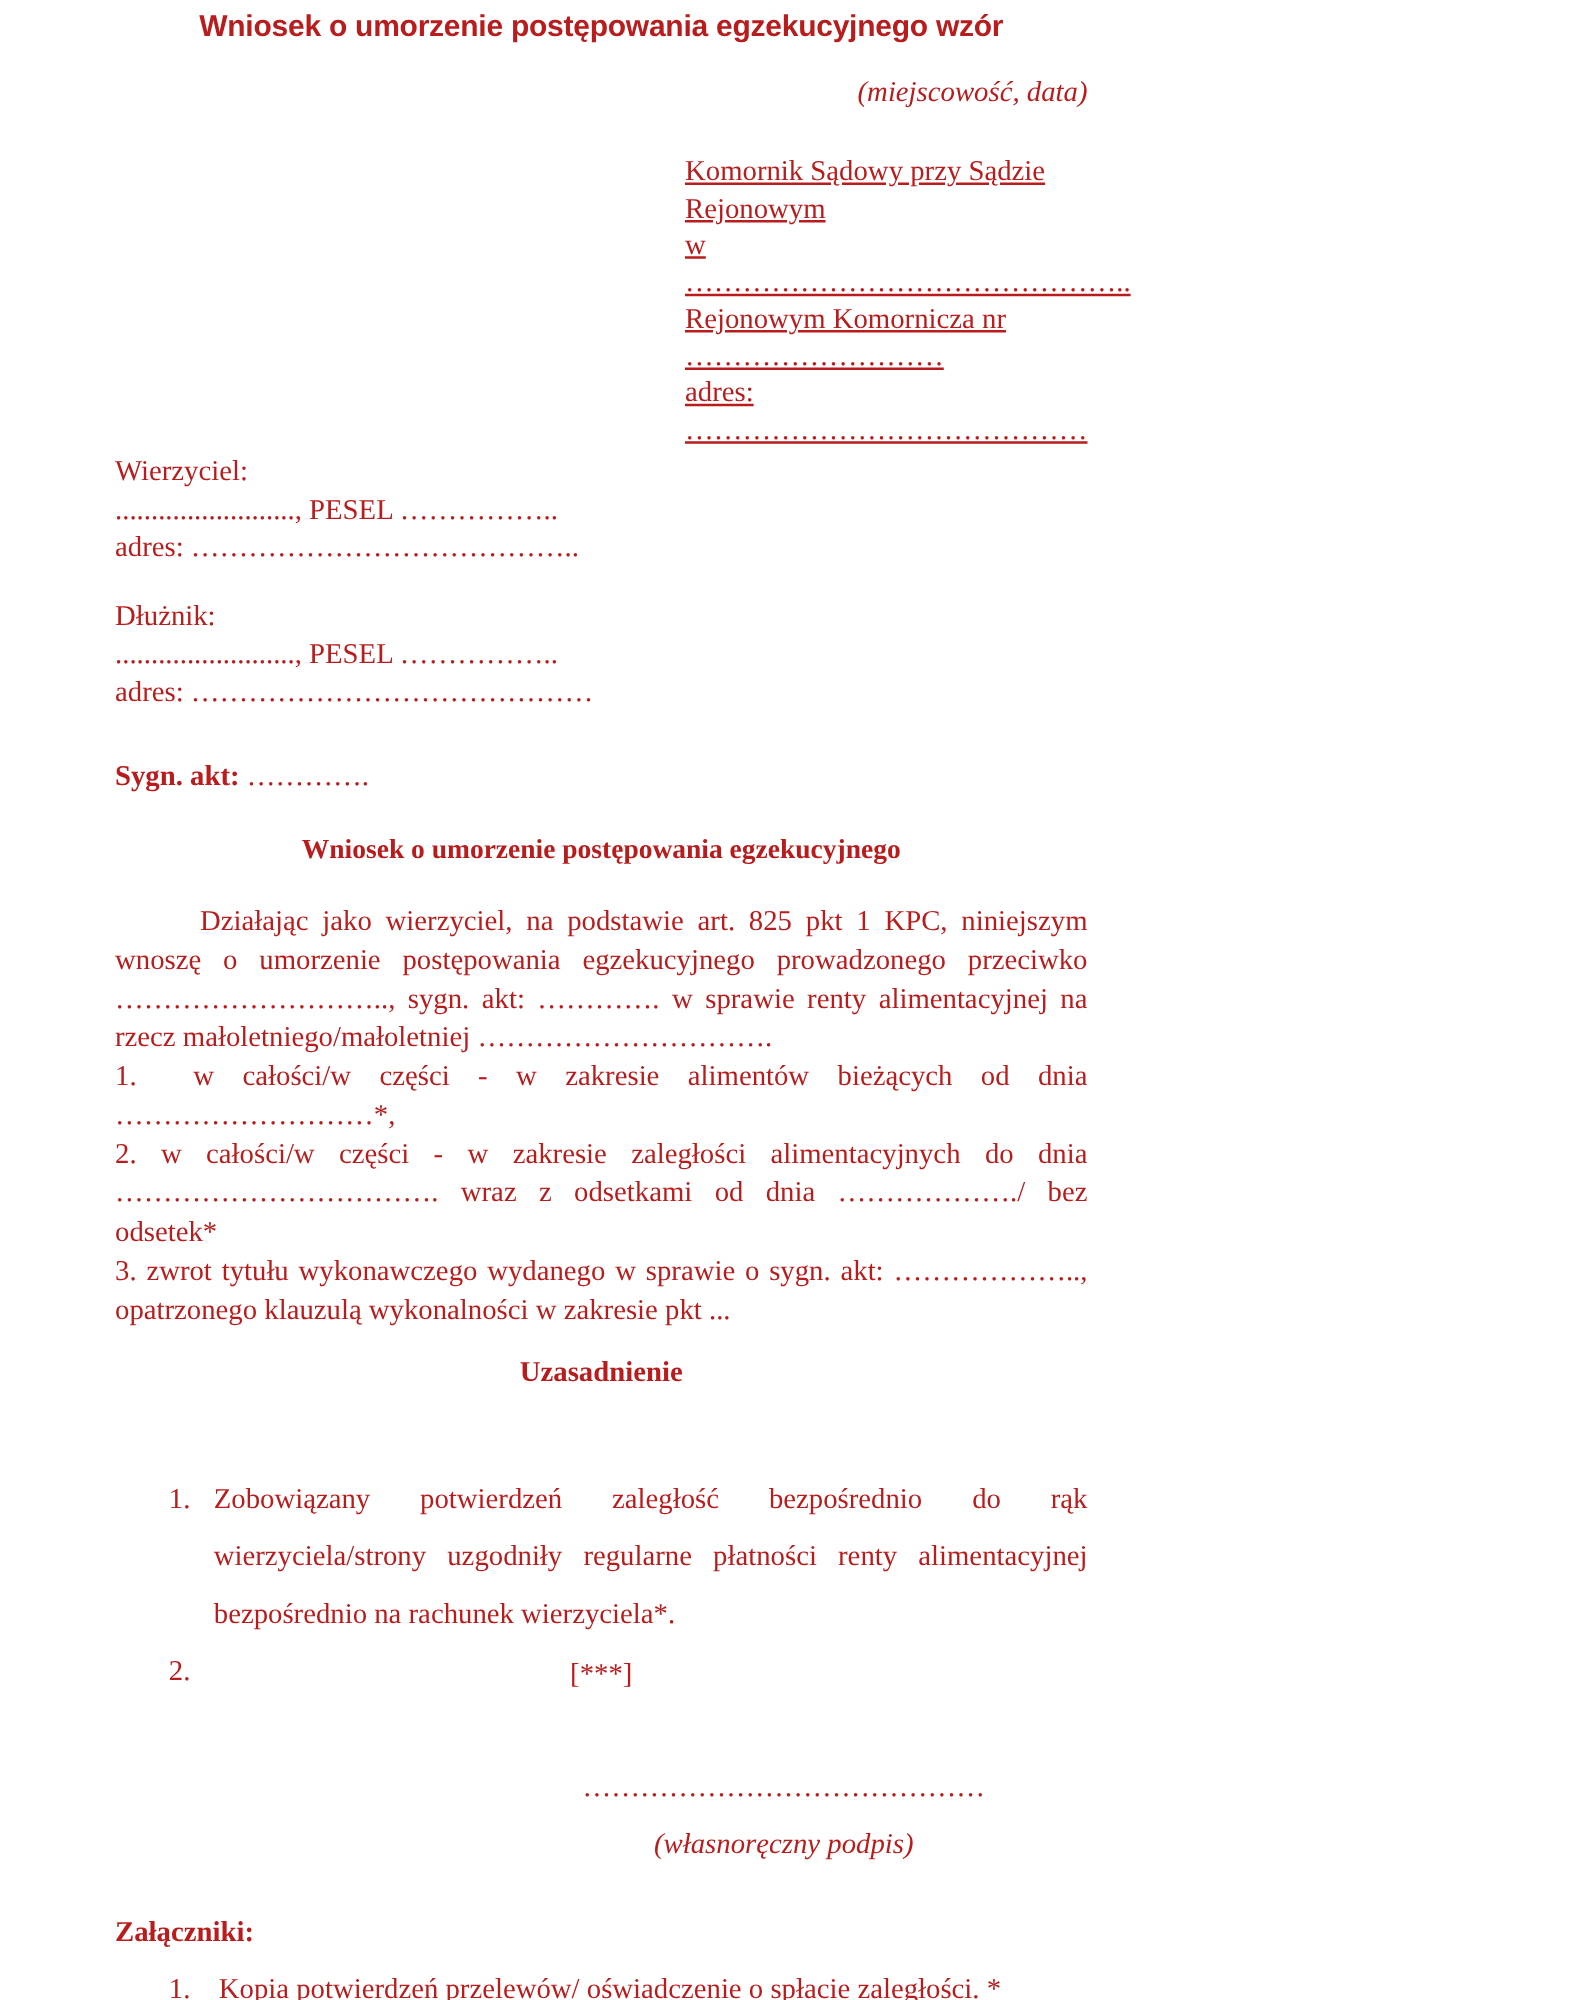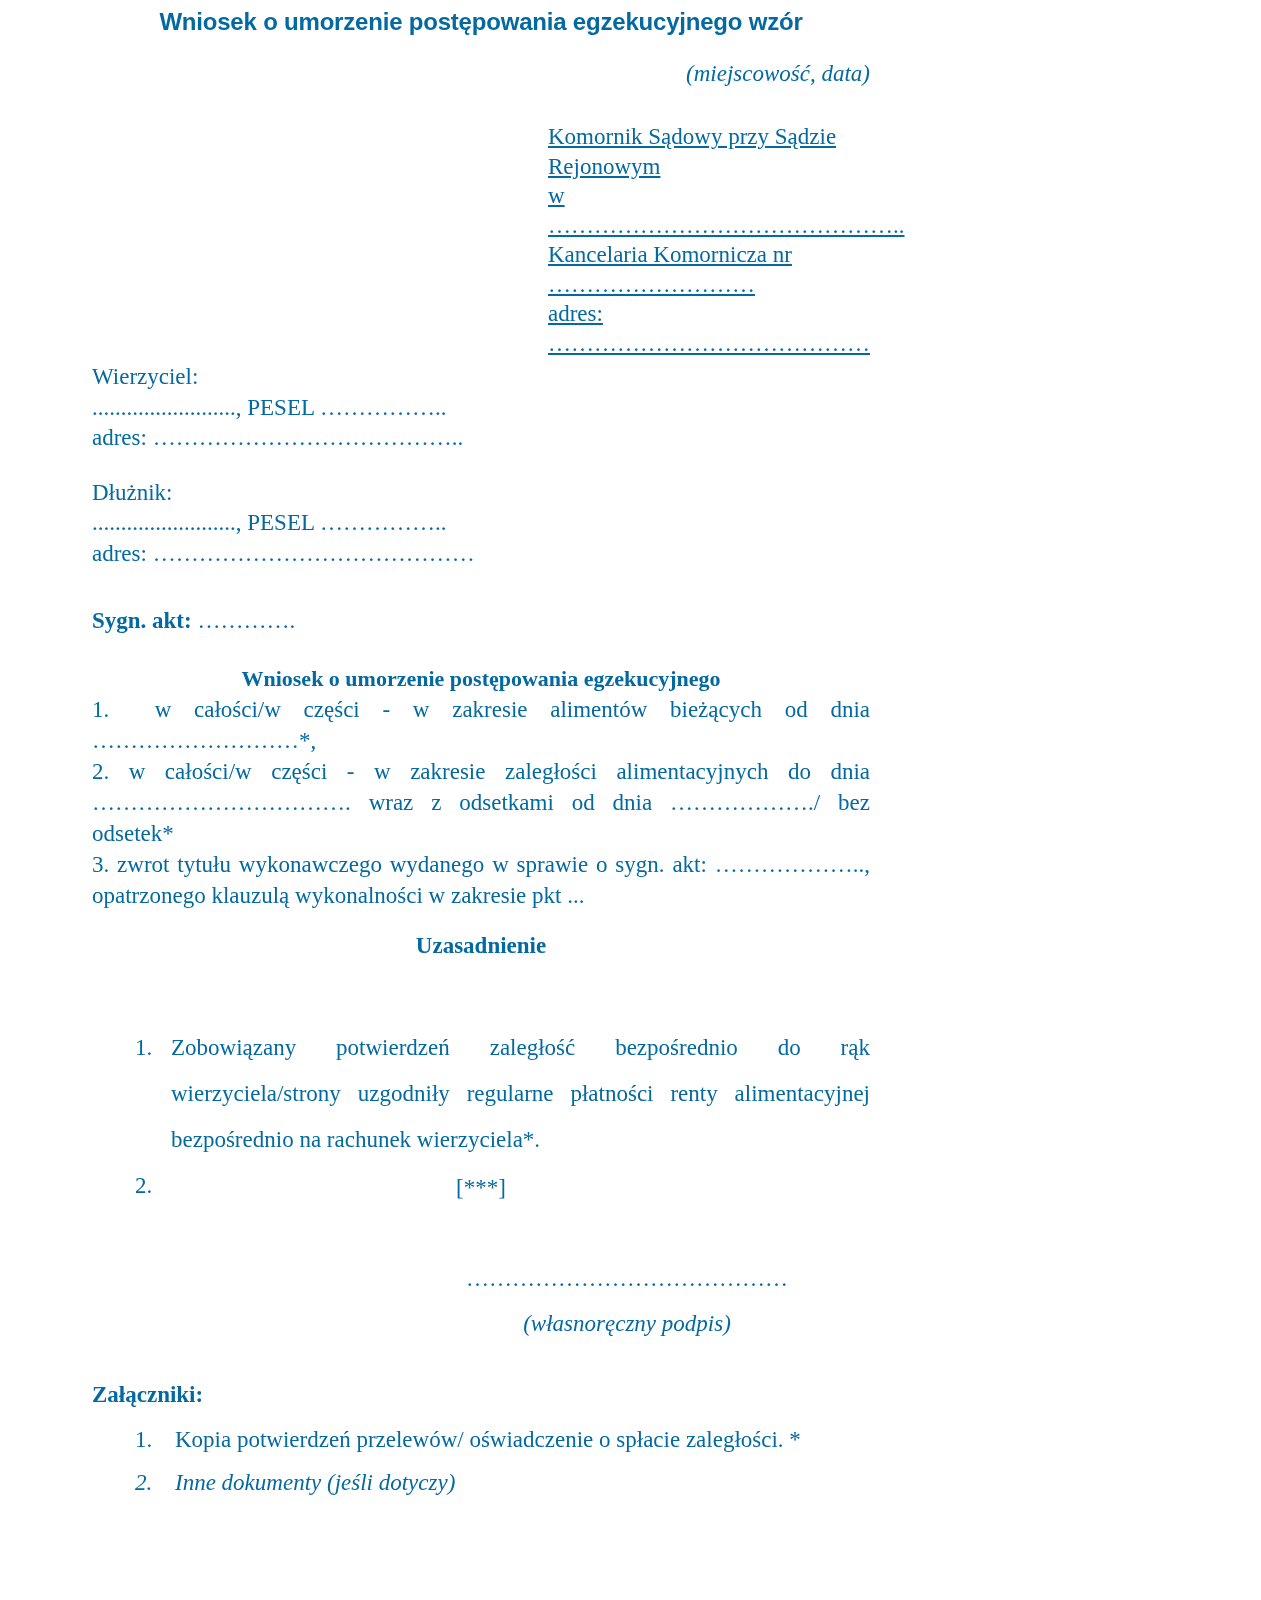--- a/index.html
+++ b/index.html
@@ -1,21 +1,21 @@
 <!DOCTYPE html>
 <html lang="pl"><head>
 <meta charset="utf-8">
 <style>
   html,body{margin:0;padding:0;background:#ffffff;}
   .page{
     position:relative;
     width:1001px;height:1600px;
     box-sizing:border-box;
     background:#ffffff;
-    color:#0369a1;
+    color:#b91c1c;
     padding:6px 131px 0 92px;
     font-family:"Liberation Serif","DejaVu Serif",serif;
     font-size:23px;
     line-height:1.35;
     overflow:hidden;
   }
   .doc-title{
     margin:0;
     font-family:"Liberation Sans","DejaVu Sans",sans-serif;
     font-size:24px;
@@ -51,21 +51,21 @@
 
 <div class="page">
 
   <h1 class="doc-title">Wniosek o umorzenie postępowania egzekucyjnego wzór</h1>
 
   <div class="place-date">(miejscowość, data)</div>
 
   <div class="addressee">
     <div>Komornik Sądowy przy Sądzie Rejonowym</div>
     <div>w ………………………………………..</div>
-    <div>Kancelaria Komornicza nr ………………………</div>
+    <div>Rejonowym Komornicza nr ………………………</div>
     <div>adres: ……………………………………</div>
   </div>
 
   <div class="party creditor">
     <div class="party-label">Wierzyciel:</div>
     <div>........................., PESEL ……………..</div>
     <div>adres: …………………………………..</div>
   </div>
 
   <div class="party debtor">
@@ -74,20 +74,21 @@
     <div>adres: ……………………………………</div>
   </div>
 
   <div class="case-line">
     <span class="case-label">Sygn. akt:</span>
     <span>………….</span>
   </div>
 
   <div class="doc-heading">Wniosek o umorzenie postępowania egzekucyjnego</div>
 
+  <p class="main-para">Działając jako wierzyciel, na podstawie art. 825 pkt 1 KPC, niniejszym wnoszę o umorzenie postępowania egzekucyjnego prowadzonego przeciwko ……………………….., sygn. akt: …………. w sprawie renty alimentacyjnej na rzecz małoletniego/małoletniej ………………………….</p>
 
   <p class="request-item">1.&nbsp; w całości/w części - w zakresie alimentów bieżących od dnia ………………………*,</p>
   <p class="request-item">2. w całości/w części - w zakresie zaległości alimentacyjnych do dnia ……………………………. wraz z odsetkami od dnia ………………./ bez odsetek*</p>
   <p class="request-item">3. zwrot tytułu wykonawczego wydanego w sprawie o sygn. akt: ……………….., opatrzonego klauzulą wykonalności w zakresie pkt ...</p>
 
   <div class="uzasadnienie">Uzasadnienie</div>
 
   <div class="j-list">
     <div class="j-item">
       <span class="num">1.</span>

